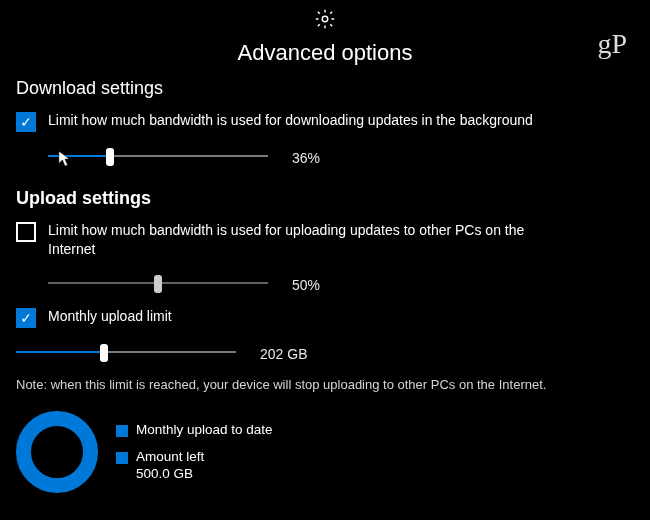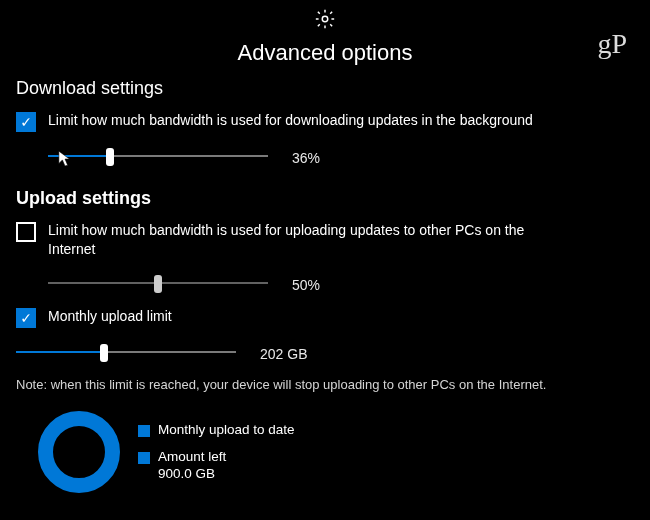--- a/index.html
+++ b/index.html
@@ -112,21 +112,20 @@
       font-size: 13px;
       color: #d4d4d4;
       padding: 10px 16px 8px 16px;
       line-height: 1.35;
     }
     .donut-area {
       display: flex;
       align-items: center;
       padding: 10px 16px;
       gap: 18px;
-      margin-left: 22px;
     }
     .donut {
       width: 82px; height: 82px;
       border-radius: 50%;
       border: 15px solid #0078d7;
     }
     .legend { display: flex; flex-direction: column; gap: 10px; }
     .legend-item { display: flex; align-items: flex-start; gap: 8px; }
     .legend-sw {
       width: 12px; height: 12px;
@@ -209,17 +208,17 @@
     <div class="legend-item">
       <div class="legend-sw"></div>
       <div class="legend-text">
         <div>Monthly upload to date</div>
       </div>
     </div>
     <div class="legend-item">
       <div class="legend-sw"></div>
       <div class="legend-text">
         <div>Amount left</div>
-        <div>900.0 GB</div>
+        <div>500.0 GB</div>
       </div>
     </div>
   </div>
 </div>
 
 </body></html>

